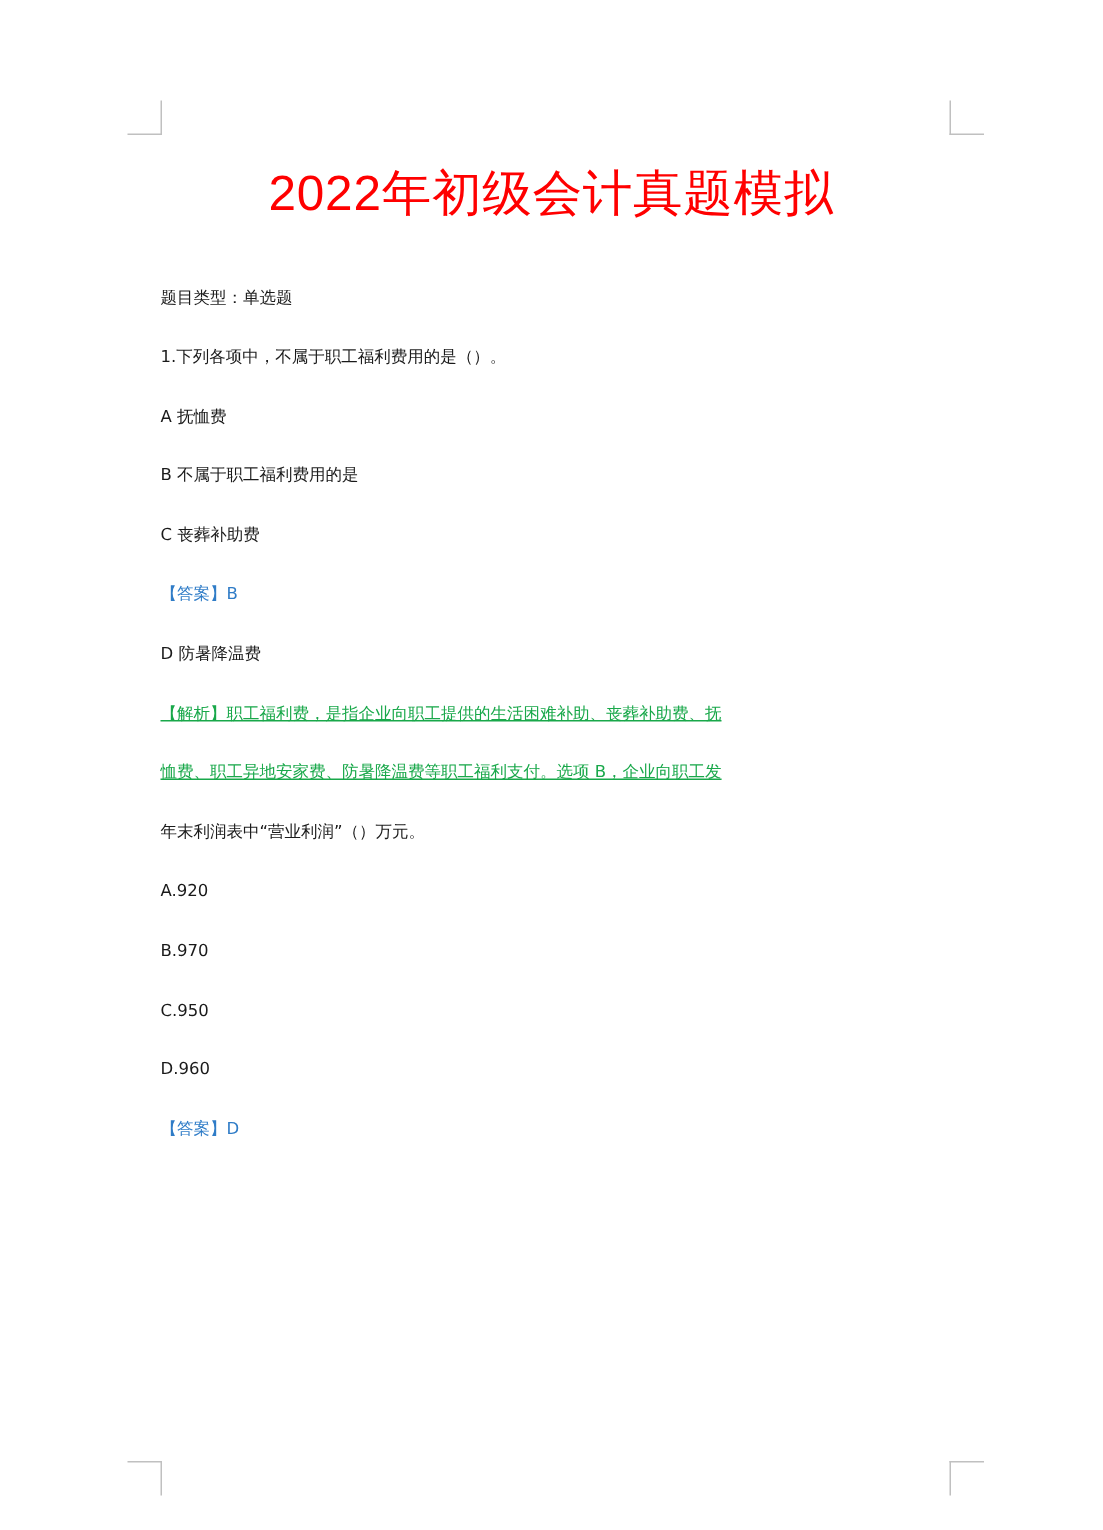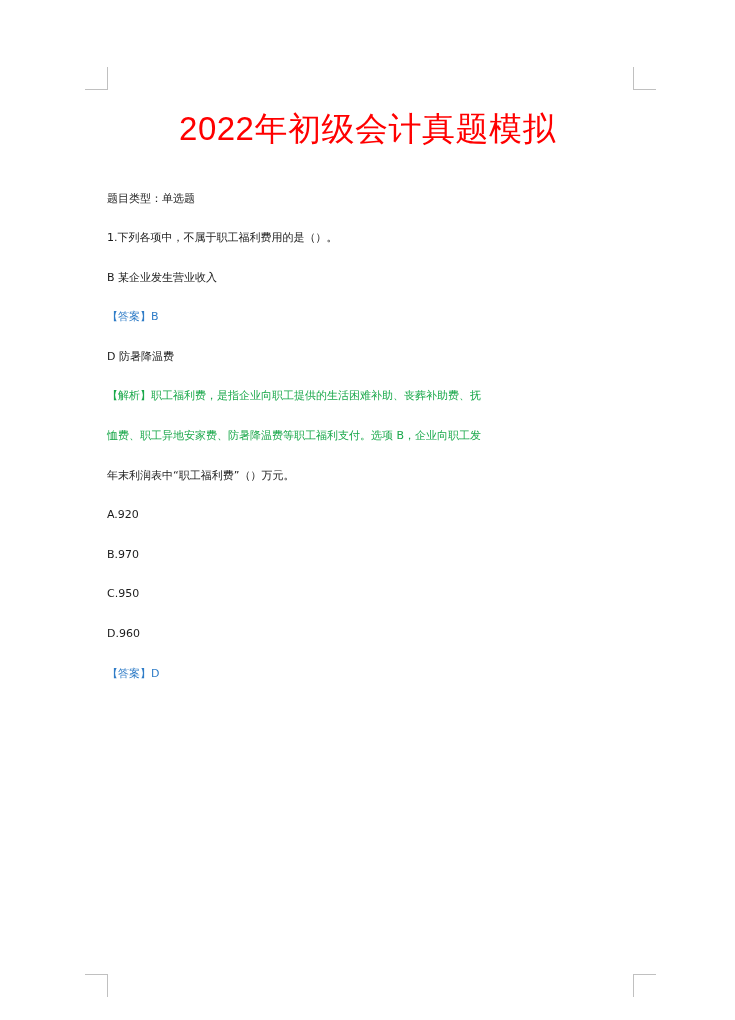--- a/index.html
+++ b/index.html
@@ -57,47 +57,49 @@
       top: 178.5px;
       width: 526px;
       font-size: 11px;
       line-height: 39.6px;
     }
     .line {
       margin: 0;
       white-space: nowrap;
     }
     .answer { color: #2f7cc7; }
-    .analysis { color: #19a84a; }
+    .analysis { color: #19a84a; text-decoration: underline; }
   </style>
 </head>
 <body>
 
 <div class="page">
   <div class="corner tl"></div>
   <div class="corner tr"></div>
   <div class="corner bl"></div>
   <div class="corner br"></div>
 
   <h1 class="title">2022年初级会计真题模拟</h1>
 
   <div class="body">
     <p class="line">题目类型：单选题</p>
 
     <div>
       <p class="line">1.下列各项中，不属于职工福利费用的是（）。</p>
-      <p class="line">B 某企业发生营业收入</p>
+      <p class="line">A 抚恤费</p>
+      <p class="line">B 不属于职工福利费用的是</p>
+      <p class="line">C 丧葬补助费</p>
       <p class="line answer">【答案】B</p>
       <p class="line">D 防暑降温费</p>
       <p class="line analysis">【解析】职工福利费，是指企业向职工提供的生活困难补助、丧葬补助费、抚</p>
       <p class="line analysis">恤费、职工异地安家费、防暑降温费等职工福利支付。选项 B，企业向职工发</p>
     </div>
 
     <div>
-      <p class="line">年末利润表中“职工福利费”（）万元。</p>
+      <p class="line">年末利润表中“营业利润”（）万元。</p>
       <p class="line">A.920</p>
       <p class="line">B.970</p>
       <p class="line">C.950</p>
       <p class="line">D.960</p>
       <p class="line answer">【答案】D</p>
     </div>
   </div>
 </div>
 
 </body></html>

